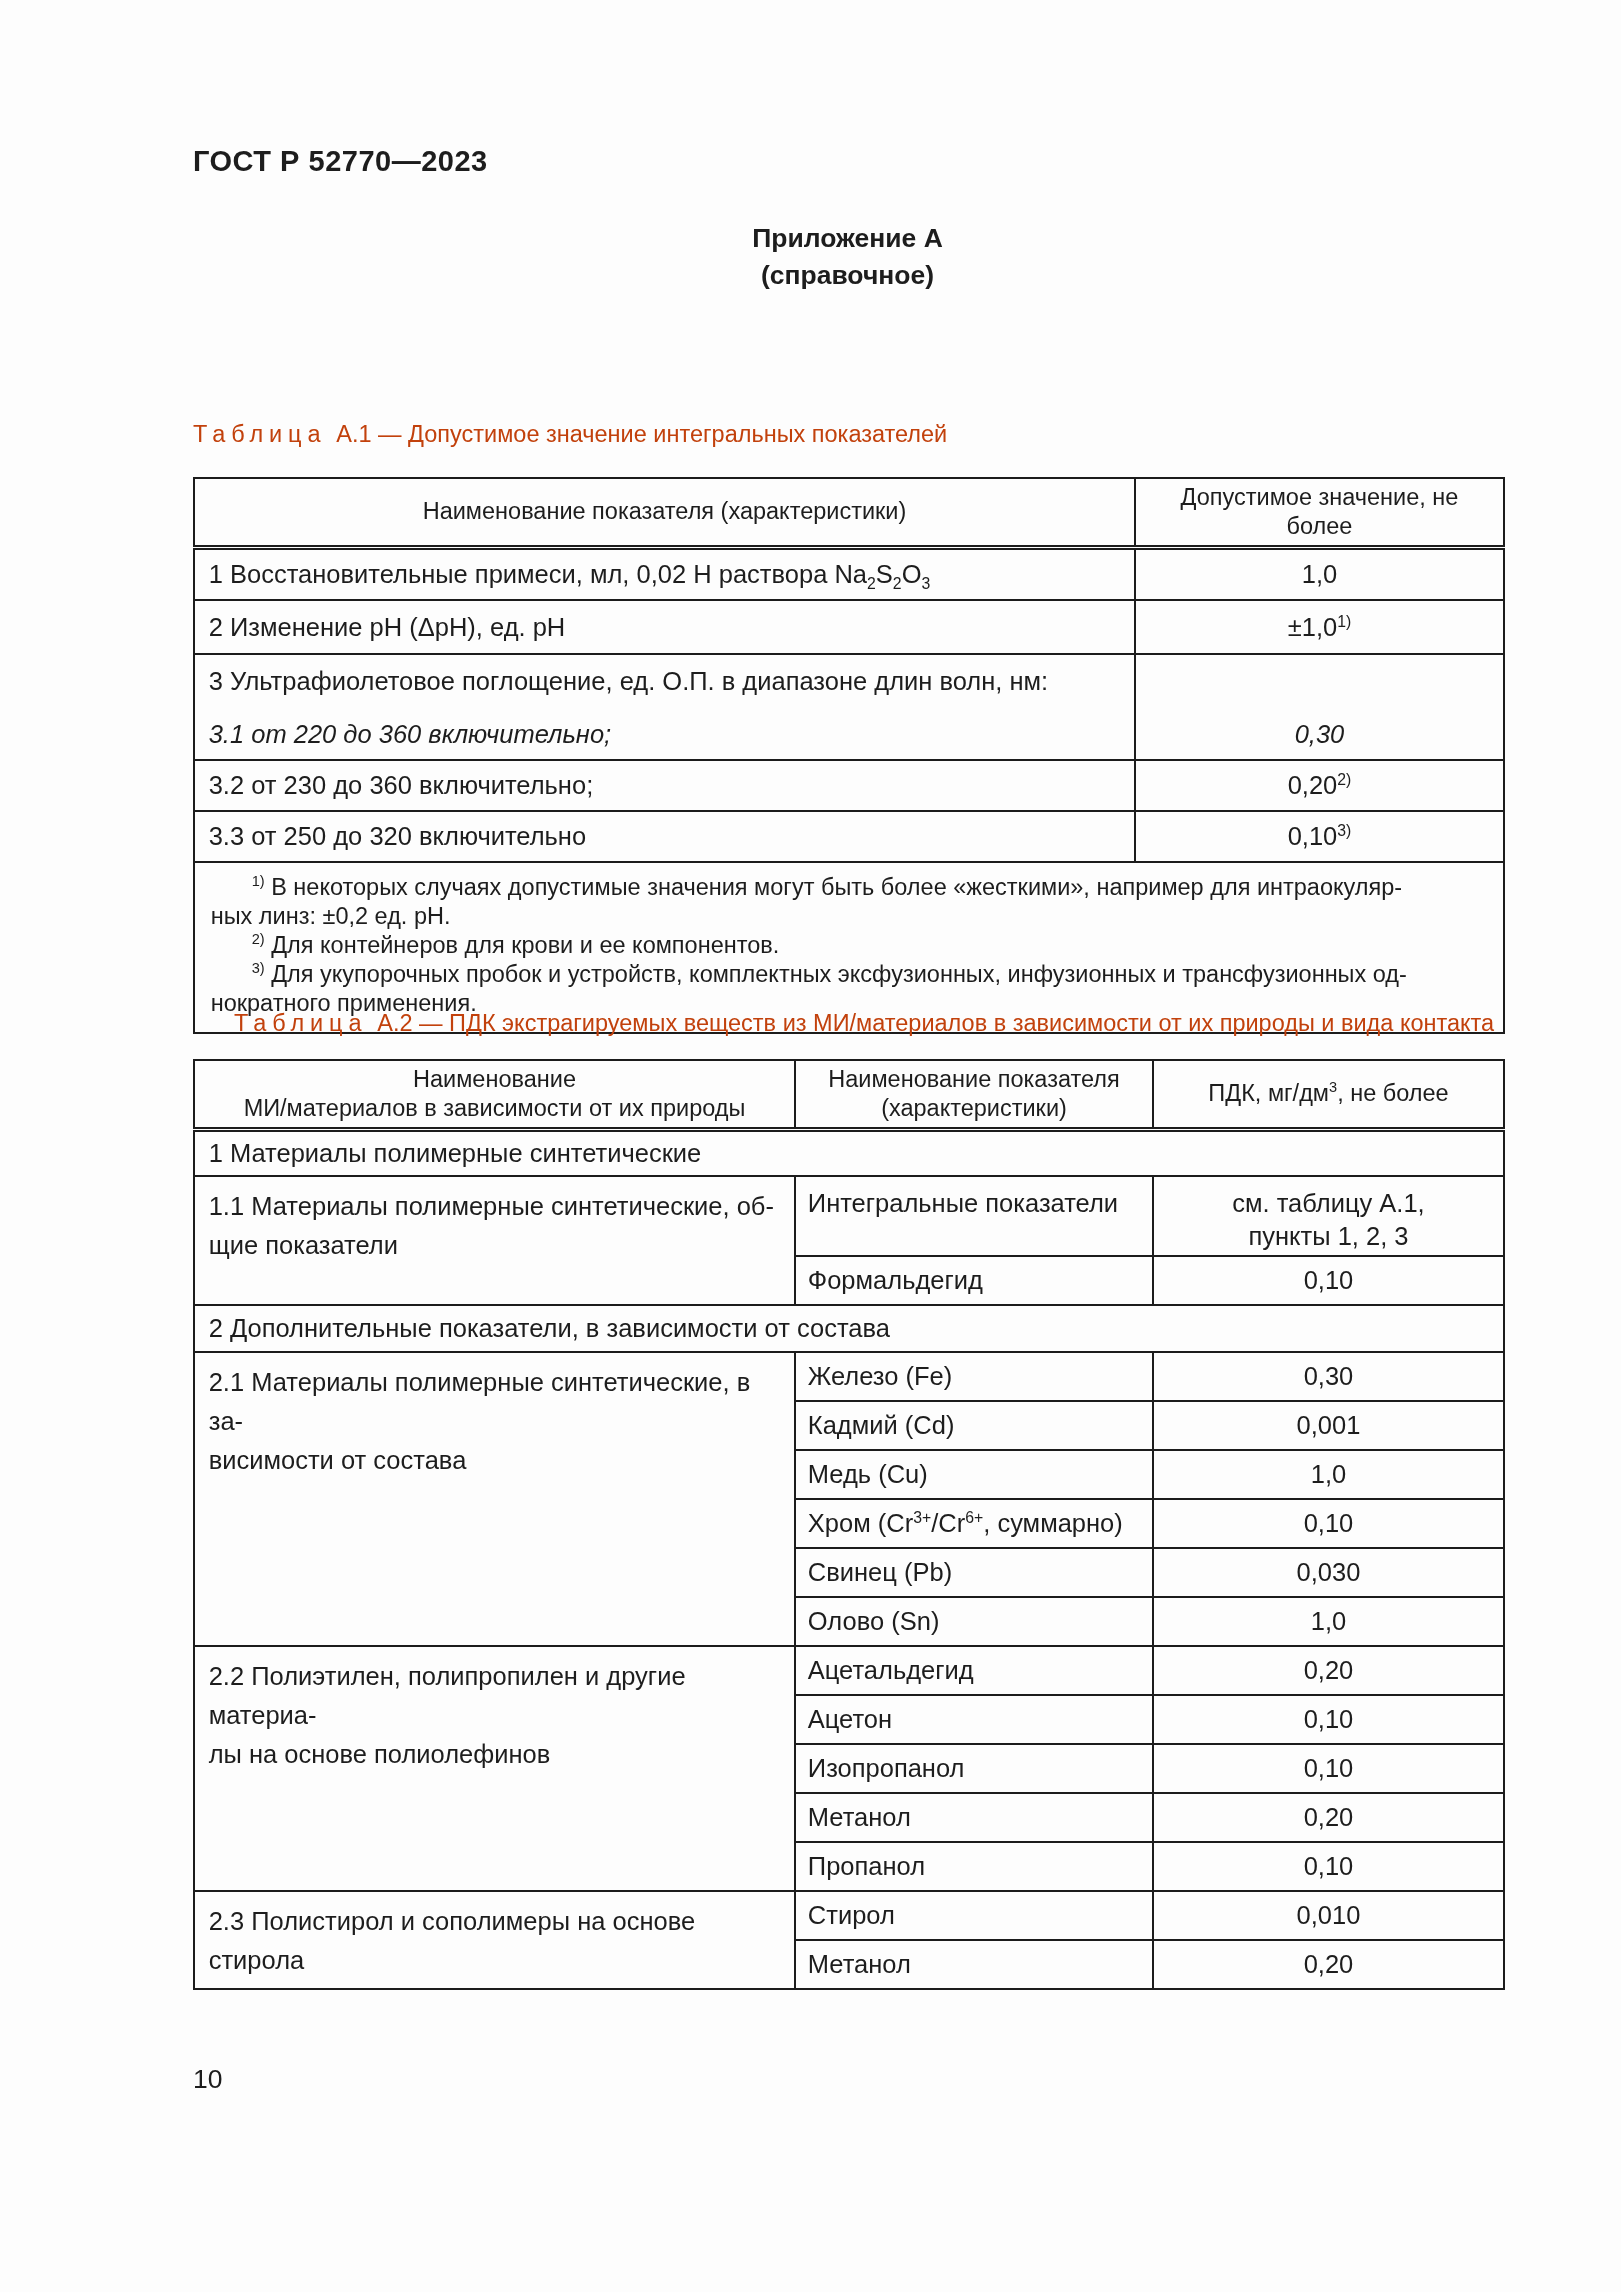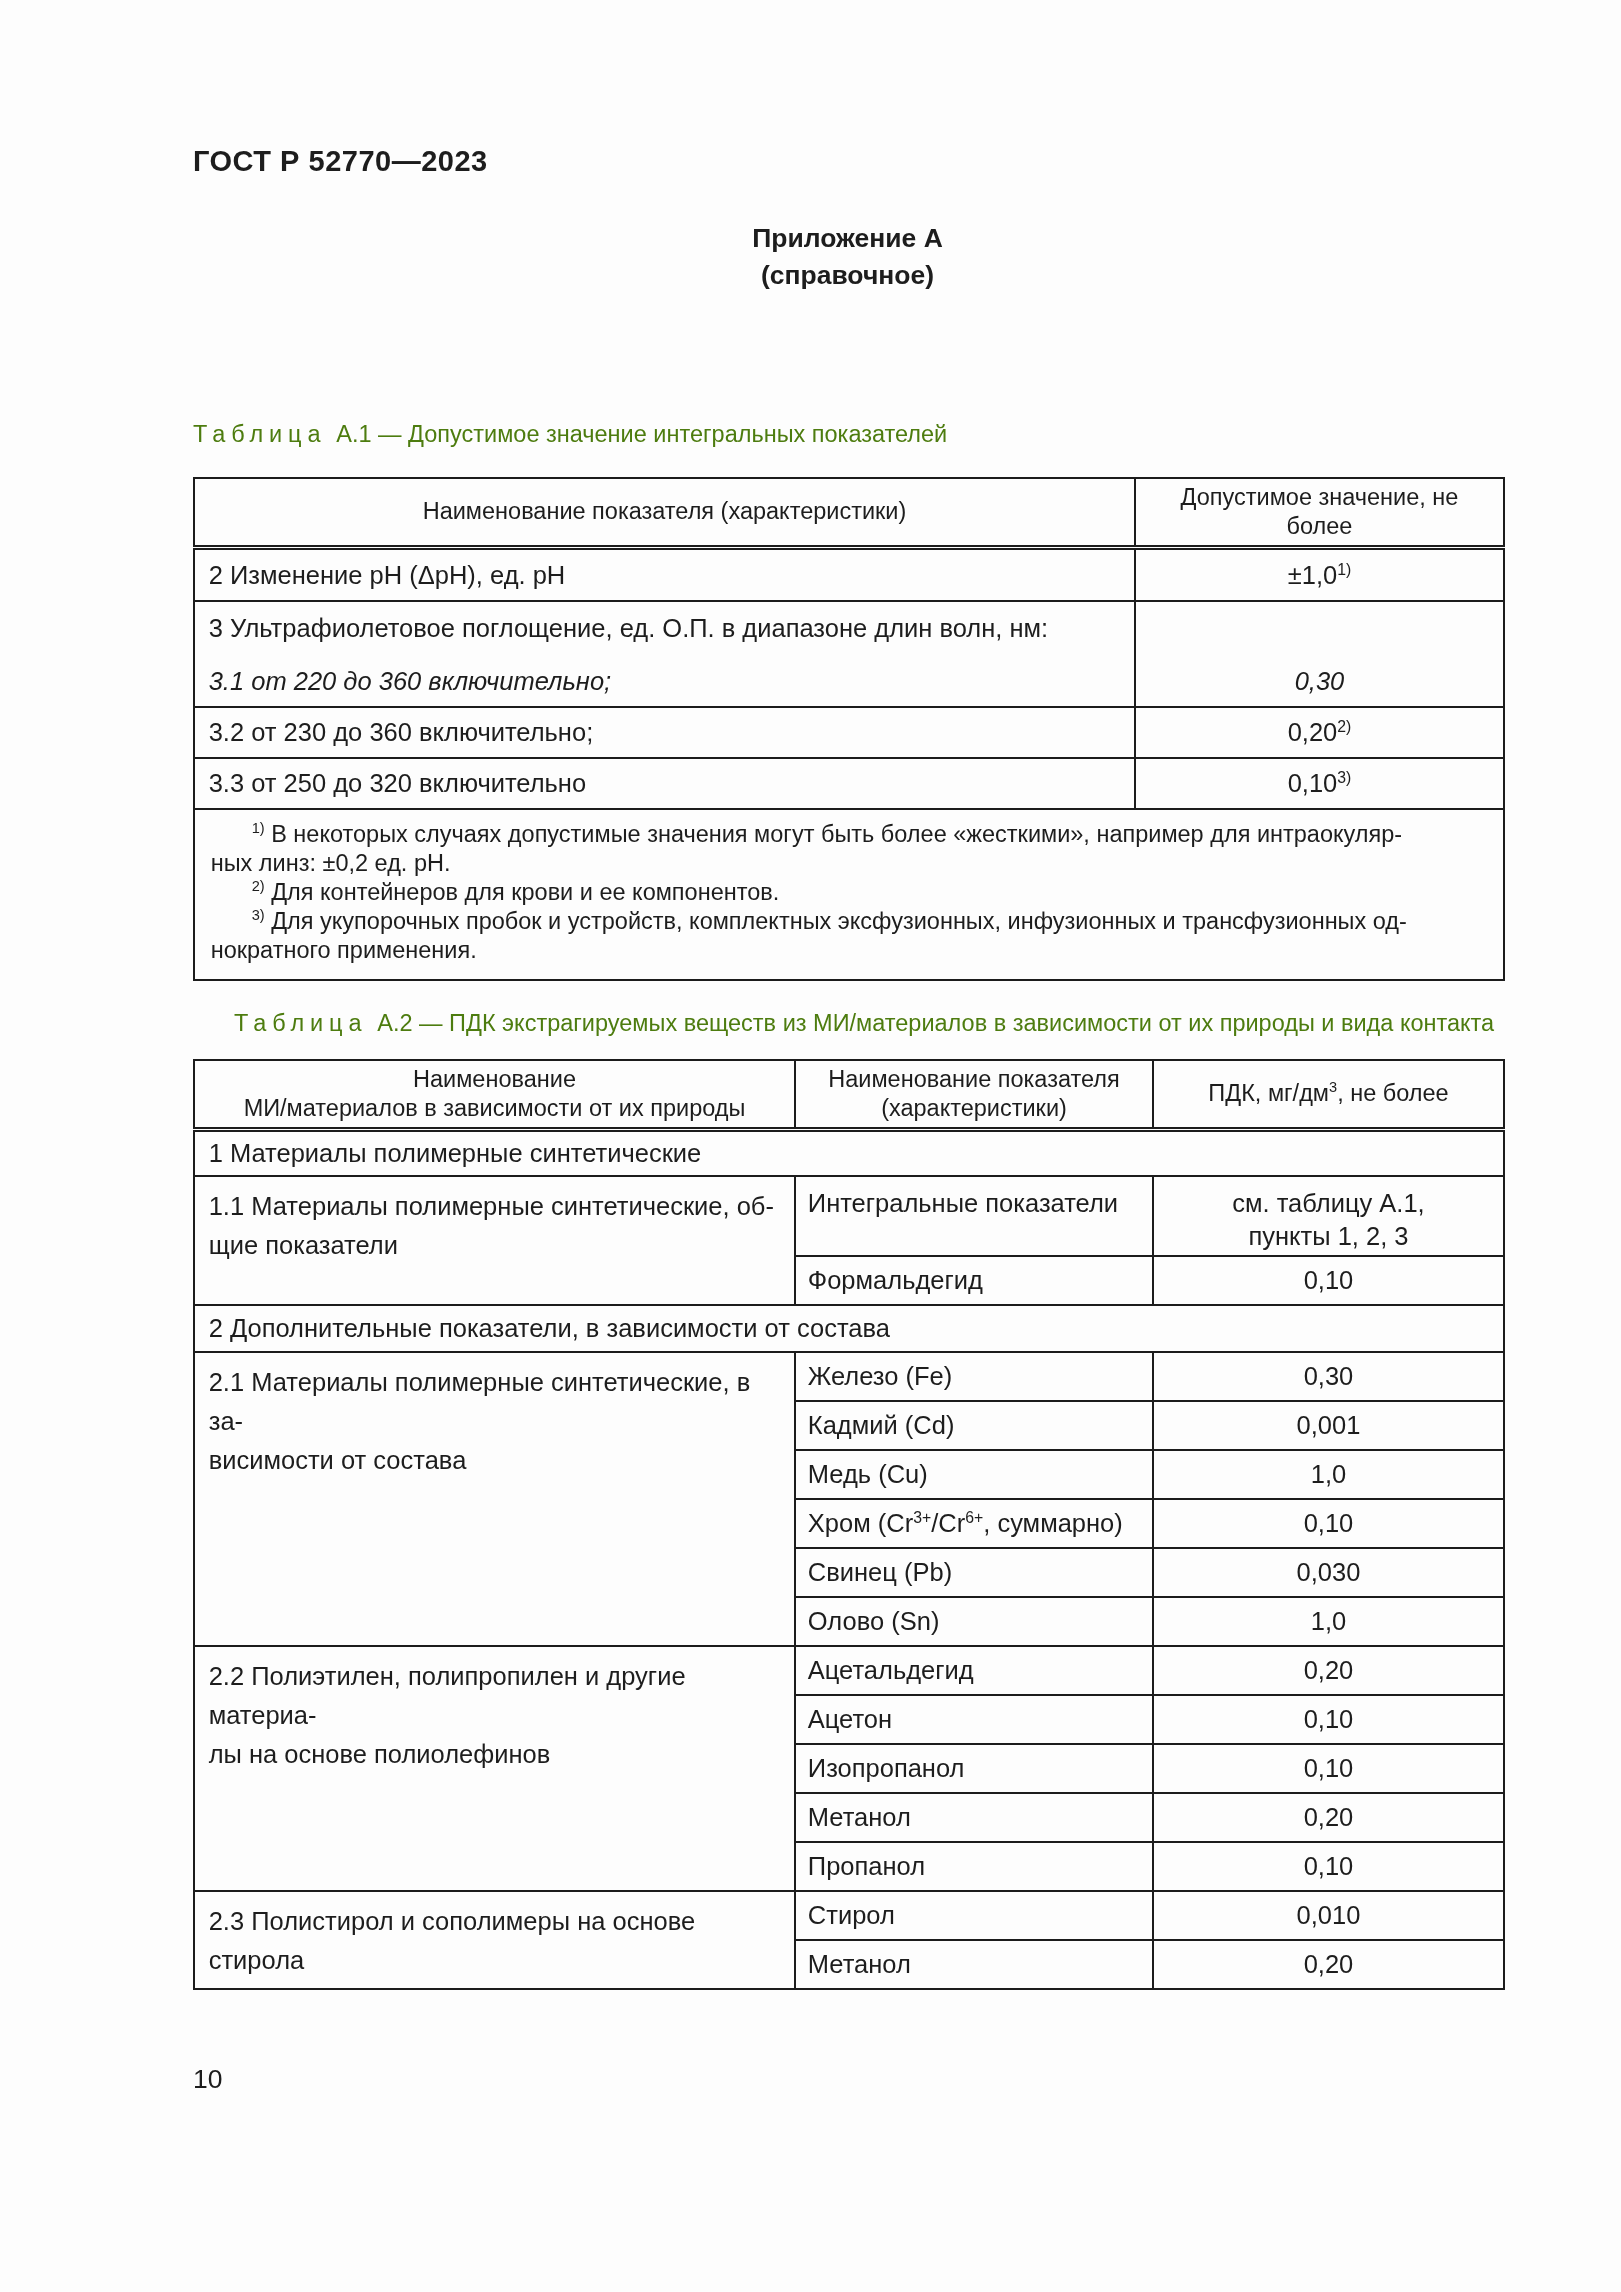--- a/index.html
+++ b/index.html
@@ -18,21 +18,21 @@
   }
   .appendix{
     position:absolute;left:193px;top:220px;width:1309px;
     text-align:center;font-size:26.5px;font-weight:bold;line-height:37px;
   }
   .doc-title{
     position:absolute;left:154px;top:310px;width:1388px;
     text-align:center;font-size:27.4px;font-weight:bold;line-height:39px;
   }
   .tbl-caption{
-    position:absolute;left:193px;font-size:23.5px;color:#4d7c0f;
+    position:absolute;left:193px;font-size:23.5px;color:#c2410c;
     white-space:nowrap;
   }
   .cap-a1{top:421px;}
   .cap-a2{top:1010px;padding-left:41px;}
   .cap-word{letter-spacing:5.9px;margin-right:9.8px;}
 
   table{
     position:absolute;left:193px;
     border-collapse:collapse;table-layout:fixed;
     background:#fdfdfd;
@@ -105,20 +105,24 @@
         <col style="width:941px">
         <col style="width:369px">
       </colgroup>
     <thead>
       <tr class="r-h46">
         <th>Наименование показателя (характеристики)</th>
         <th>Допустимое значение, не более</th>
       </tr>
     </thead>
     <tbody>
+      <tr class="r-h54">
+        <td class="name">1 Восстановительные примеси, мл, 0,02 Н раствора Na<sub>2</sub>S<sub>2</sub>O<sub>3</sub></td>
+        <td class="val">1,0</td>
+      </tr>
       <tr class="r-h55">
         <td class="name">2 Изменение pH (ΔpH), ед. pH</td>
         <td class="val">±1,0<sup>1)</sup></td>
       </tr>
       <tr class="r-h56 no-bot">
         <td class="name topcell">3 Ультрафиолетовое поглощение, ед. О.П. в диапазоне длин волн, нм:</td>
         <td class="val"></td>
       </tr>
       <tr class="r-h52 no-top">
         <td class="name">3.1 от 220 до 360 включительно;</td>

